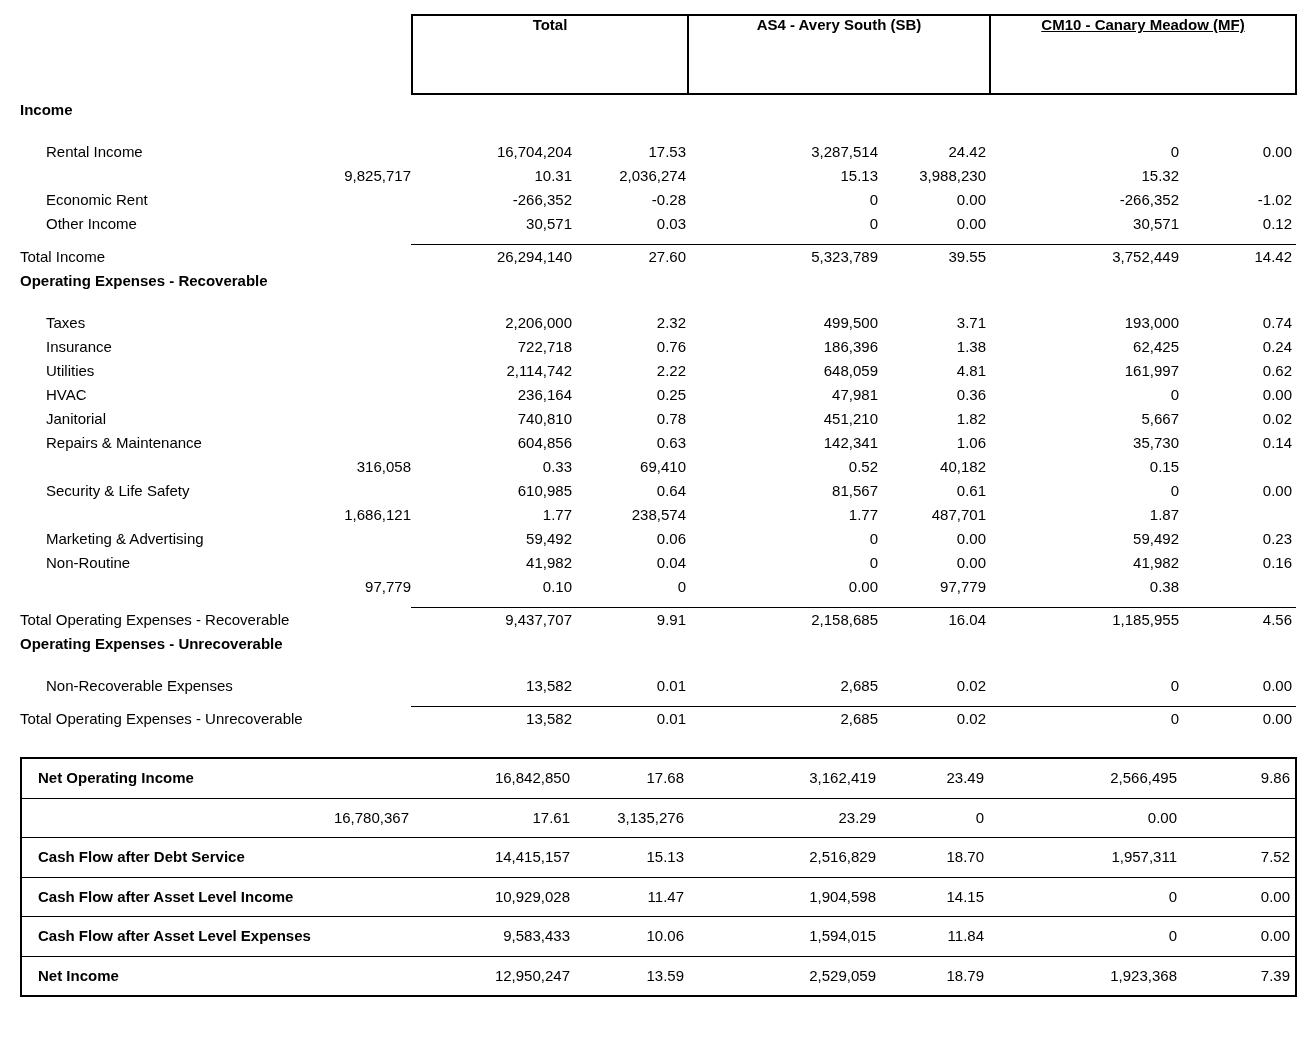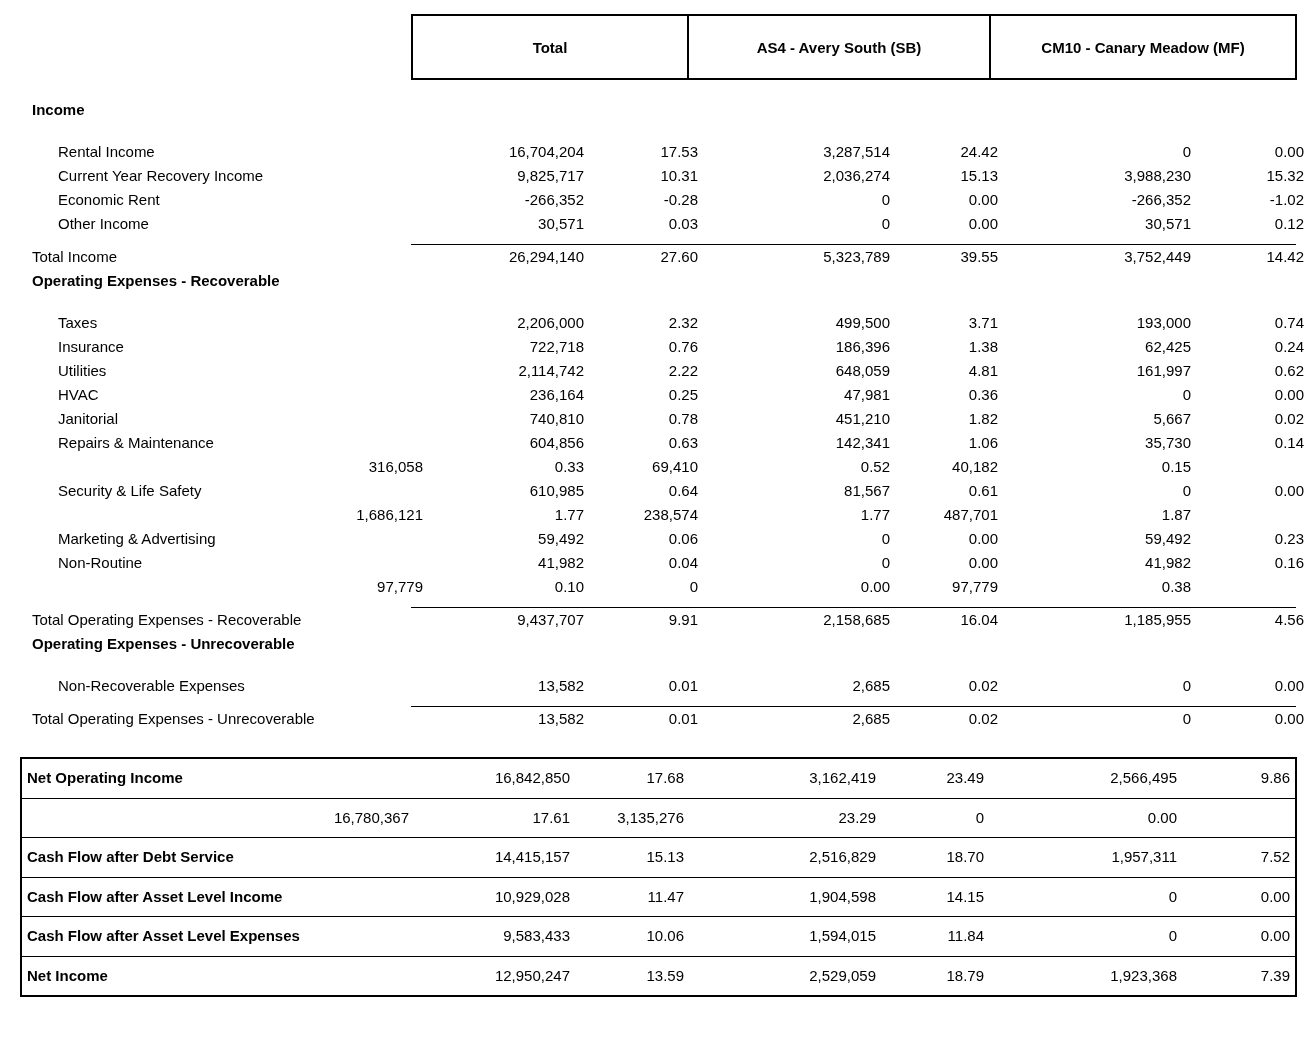--- a/index.html
+++ b/index.html
@@ -11,38 +11,37 @@
     font-family: "Liberation Sans", sans-serif;
     font-size: 15px;
     color: #000000;
     overflow: hidden;
   }
 
   
   .col-headers { position: absolute; left: 411px; top: 14px; display: flex; }
   .col-box {
     box-sizing: border-box;
-    height: 66px;
+    height: 81px;
     border: 2px solid #000000;
-    display: flex; align-items: center; justify-content: center;
+    display: flex; justify-content: center;
     font-weight: bold;
     text-align: center;
   }
   .col-box.c1 { width: 278px; }
   .col-box.c2 { width: 302px; border-left: none; }
-  .col-box.c3 { width: 306px; border-left: none; }
+  .col-box.c3 { width: 306px; border-left: none; text-decoration: underline; }
 
   
   .tbody { position: absolute; left: 0; top: 98px; width: 1312px; }
   .row {
     display: grid;
     grid-template-columns: 411px 161px 117px 189px 113px 188px 118px;
     height: 24px; line-height: 24px;
     white-space: nowrap;
-    padding-left: 12px;
   }
   .row .label { padding-left: 20px; overflow: hidden; }
   .row.item .label { padding-left: 46px; }
   .row.section .label { font-weight: bold; }
   .num { text-align: right; }
   .row > :nth-child(3), .srow > :nth-child(3) { padding-right: 3px; }
   .row > :nth-child(5), .srow > :nth-child(5) { padding-right: 5px; }
   .row > :nth-child(7), .srow > :nth-child(7) { padding-right: 5px; }
   .spacer { height: 18px; }
   .rule {
@@ -61,21 +60,21 @@
     box-sizing: border-box;
     border: 2px solid #000000;
   }
   .srow {
     display: grid;
     grid-template-columns: 387px 161px 117px 189px 113px 188px 118px;
     height: 38.5px; line-height: 38.5px;
     white-space: nowrap;
   }
   .srow + .srow { border-top: 1.5px solid #000000; }
-  .srow .label { font-weight: bold; padding-left: 5px; overflow: hidden; }
+  .srow .label { font-weight: bold; padding-left: 16px; overflow: hidden; }
 </style>
 </head>
 <body>
 
 <div class="report">
 
   <div class="col-headers">
     <div class="col-box c1">
       <span>Total</span>
     </div>
@@ -95,21 +94,20 @@
       <div class="row item">
         <div class="label">Rental Income</div>
         <div class="num">16,704,204</div>
         <div class="num">17.53</div>
         <div class="num">3,287,514</div>
         <div class="num">24.42</div>
         <div class="num">0</div>
         <div class="num">0.00</div>
       </div>
       <div class="row item">
-        <div class="label">Current Year Recovery Income</div>
         <div class="num">9,825,717</div>
         <div class="num">10.31</div>
         <div class="num">2,036,274</div>
         <div class="num">15.13</div>
         <div class="num">3,988,230</div>
         <div class="num">15.32</div>
       </div>
       <div class="row item">
         <div class="label">Economic Rent</div>
         <div class="num">-266,352</div>

